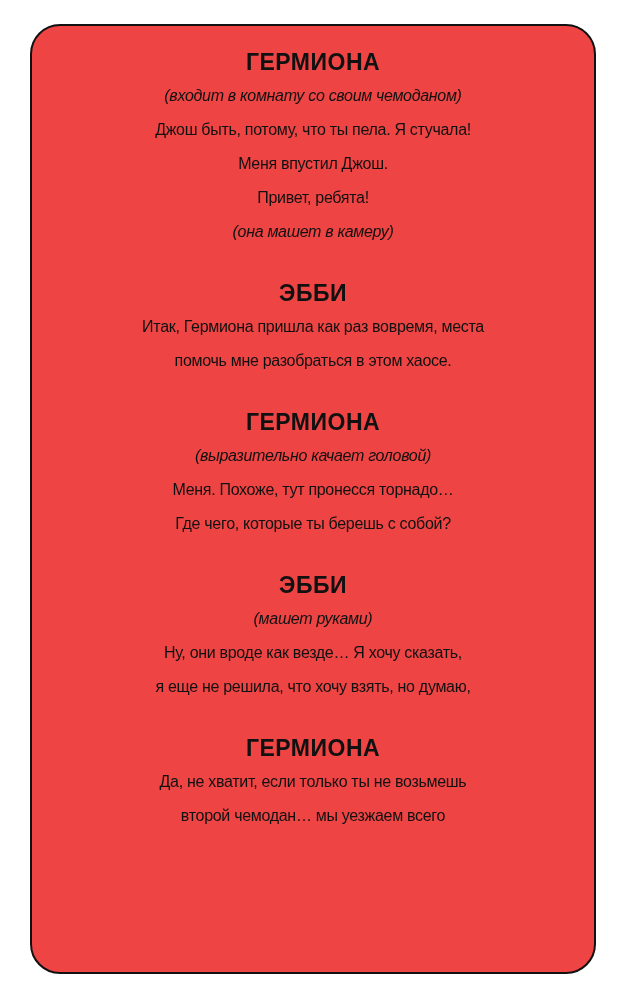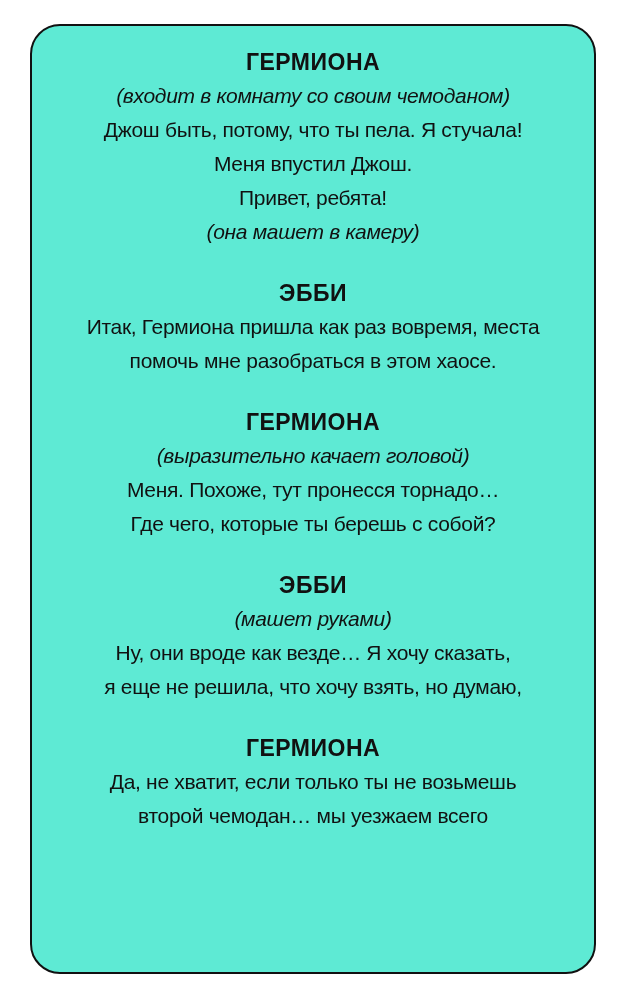--- a/index.html
+++ b/index.html
@@ -17,37 +17,37 @@
   }
   .page {
     position: absolute;
     left: 30px;
     top: 24px;
     width: 566px;
     height: 950px;
     box-sizing: border-box;
     border: 2px solid #111111;
     border-radius: 30px;
-    background: #5eead4;
+    background: #ef4444;
     padding: 19px 8px 0 8px;
     text-align: center;
   }
   .block { margin: 0; }
   .character {
     font-size: 23px;
     font-weight: bold;
     line-height: 34px;
     margin: 27px 0 0 0;
     letter-spacing: 0.5px;
     color: #111111;
   }
   .block:first-child .character { margin-top: 0; }
   p.line {
     margin: 0;
-    font-size: 21px;
+    font-size: 16px;
     line-height: 34px;
     letter-spacing: -0.3px;
     color: #111111;
     white-space: nowrap;
   }
   p.direction { font-style: italic; }
 </style>
 </head>
 <body>
 

